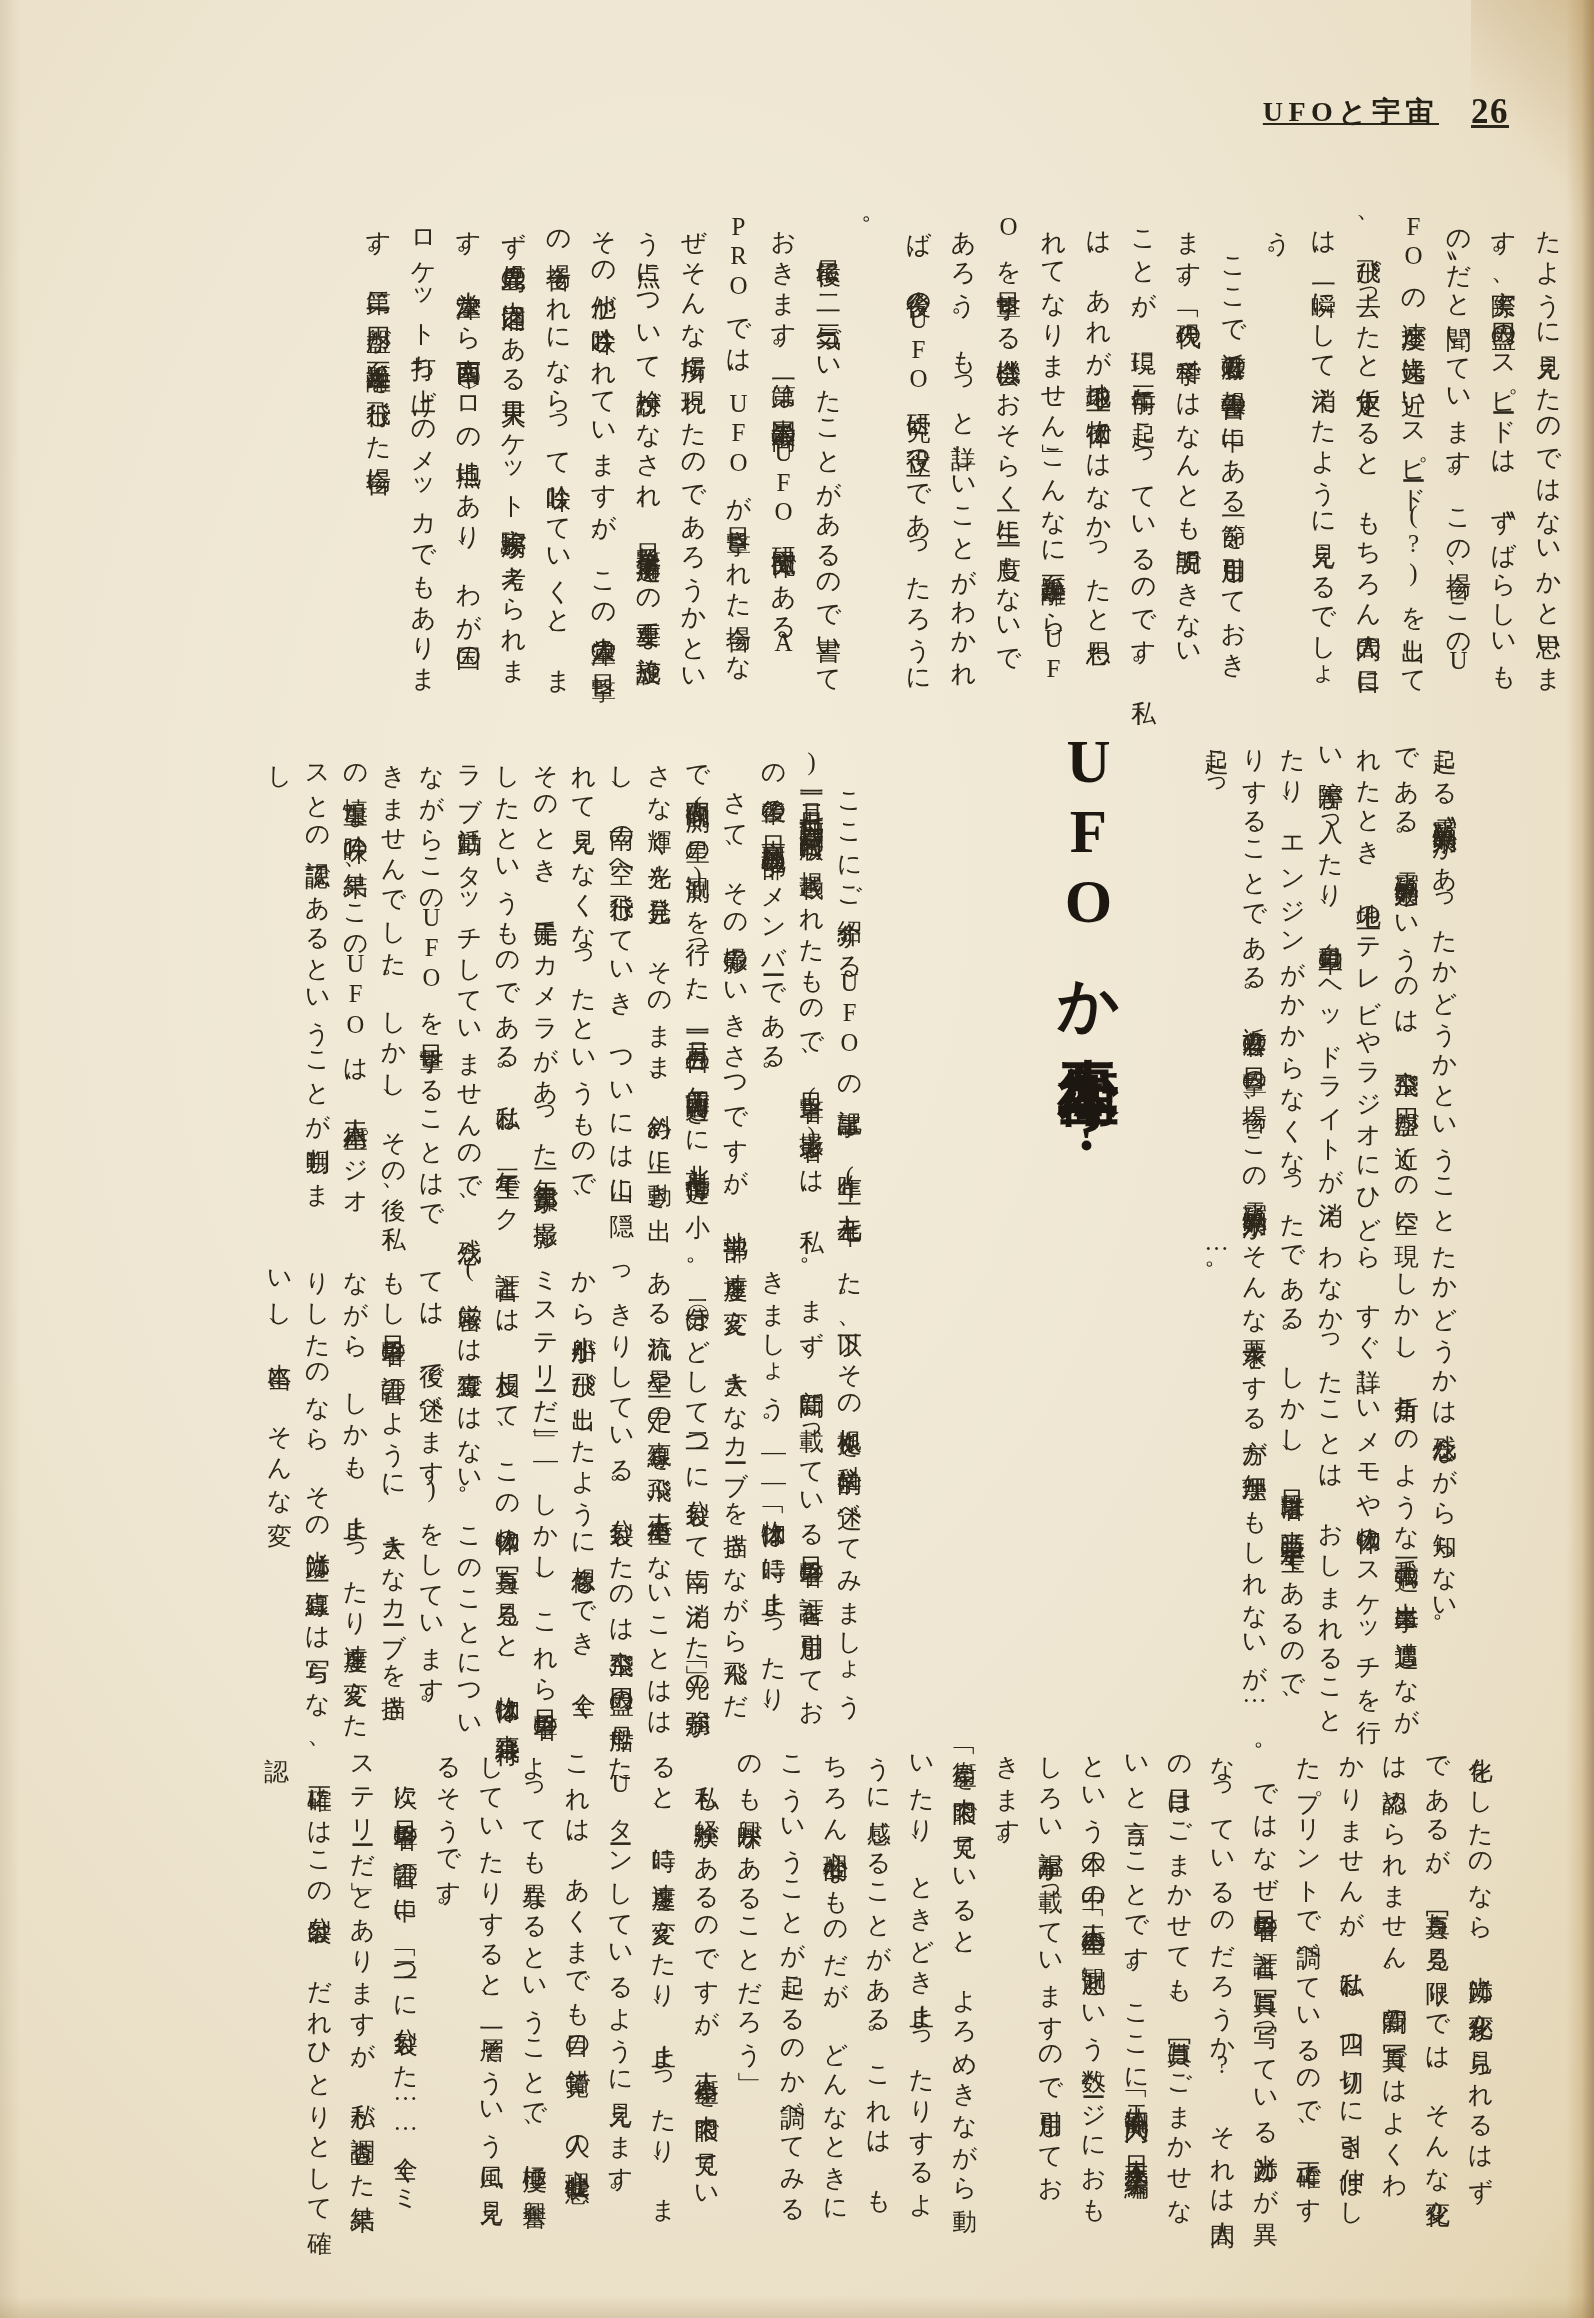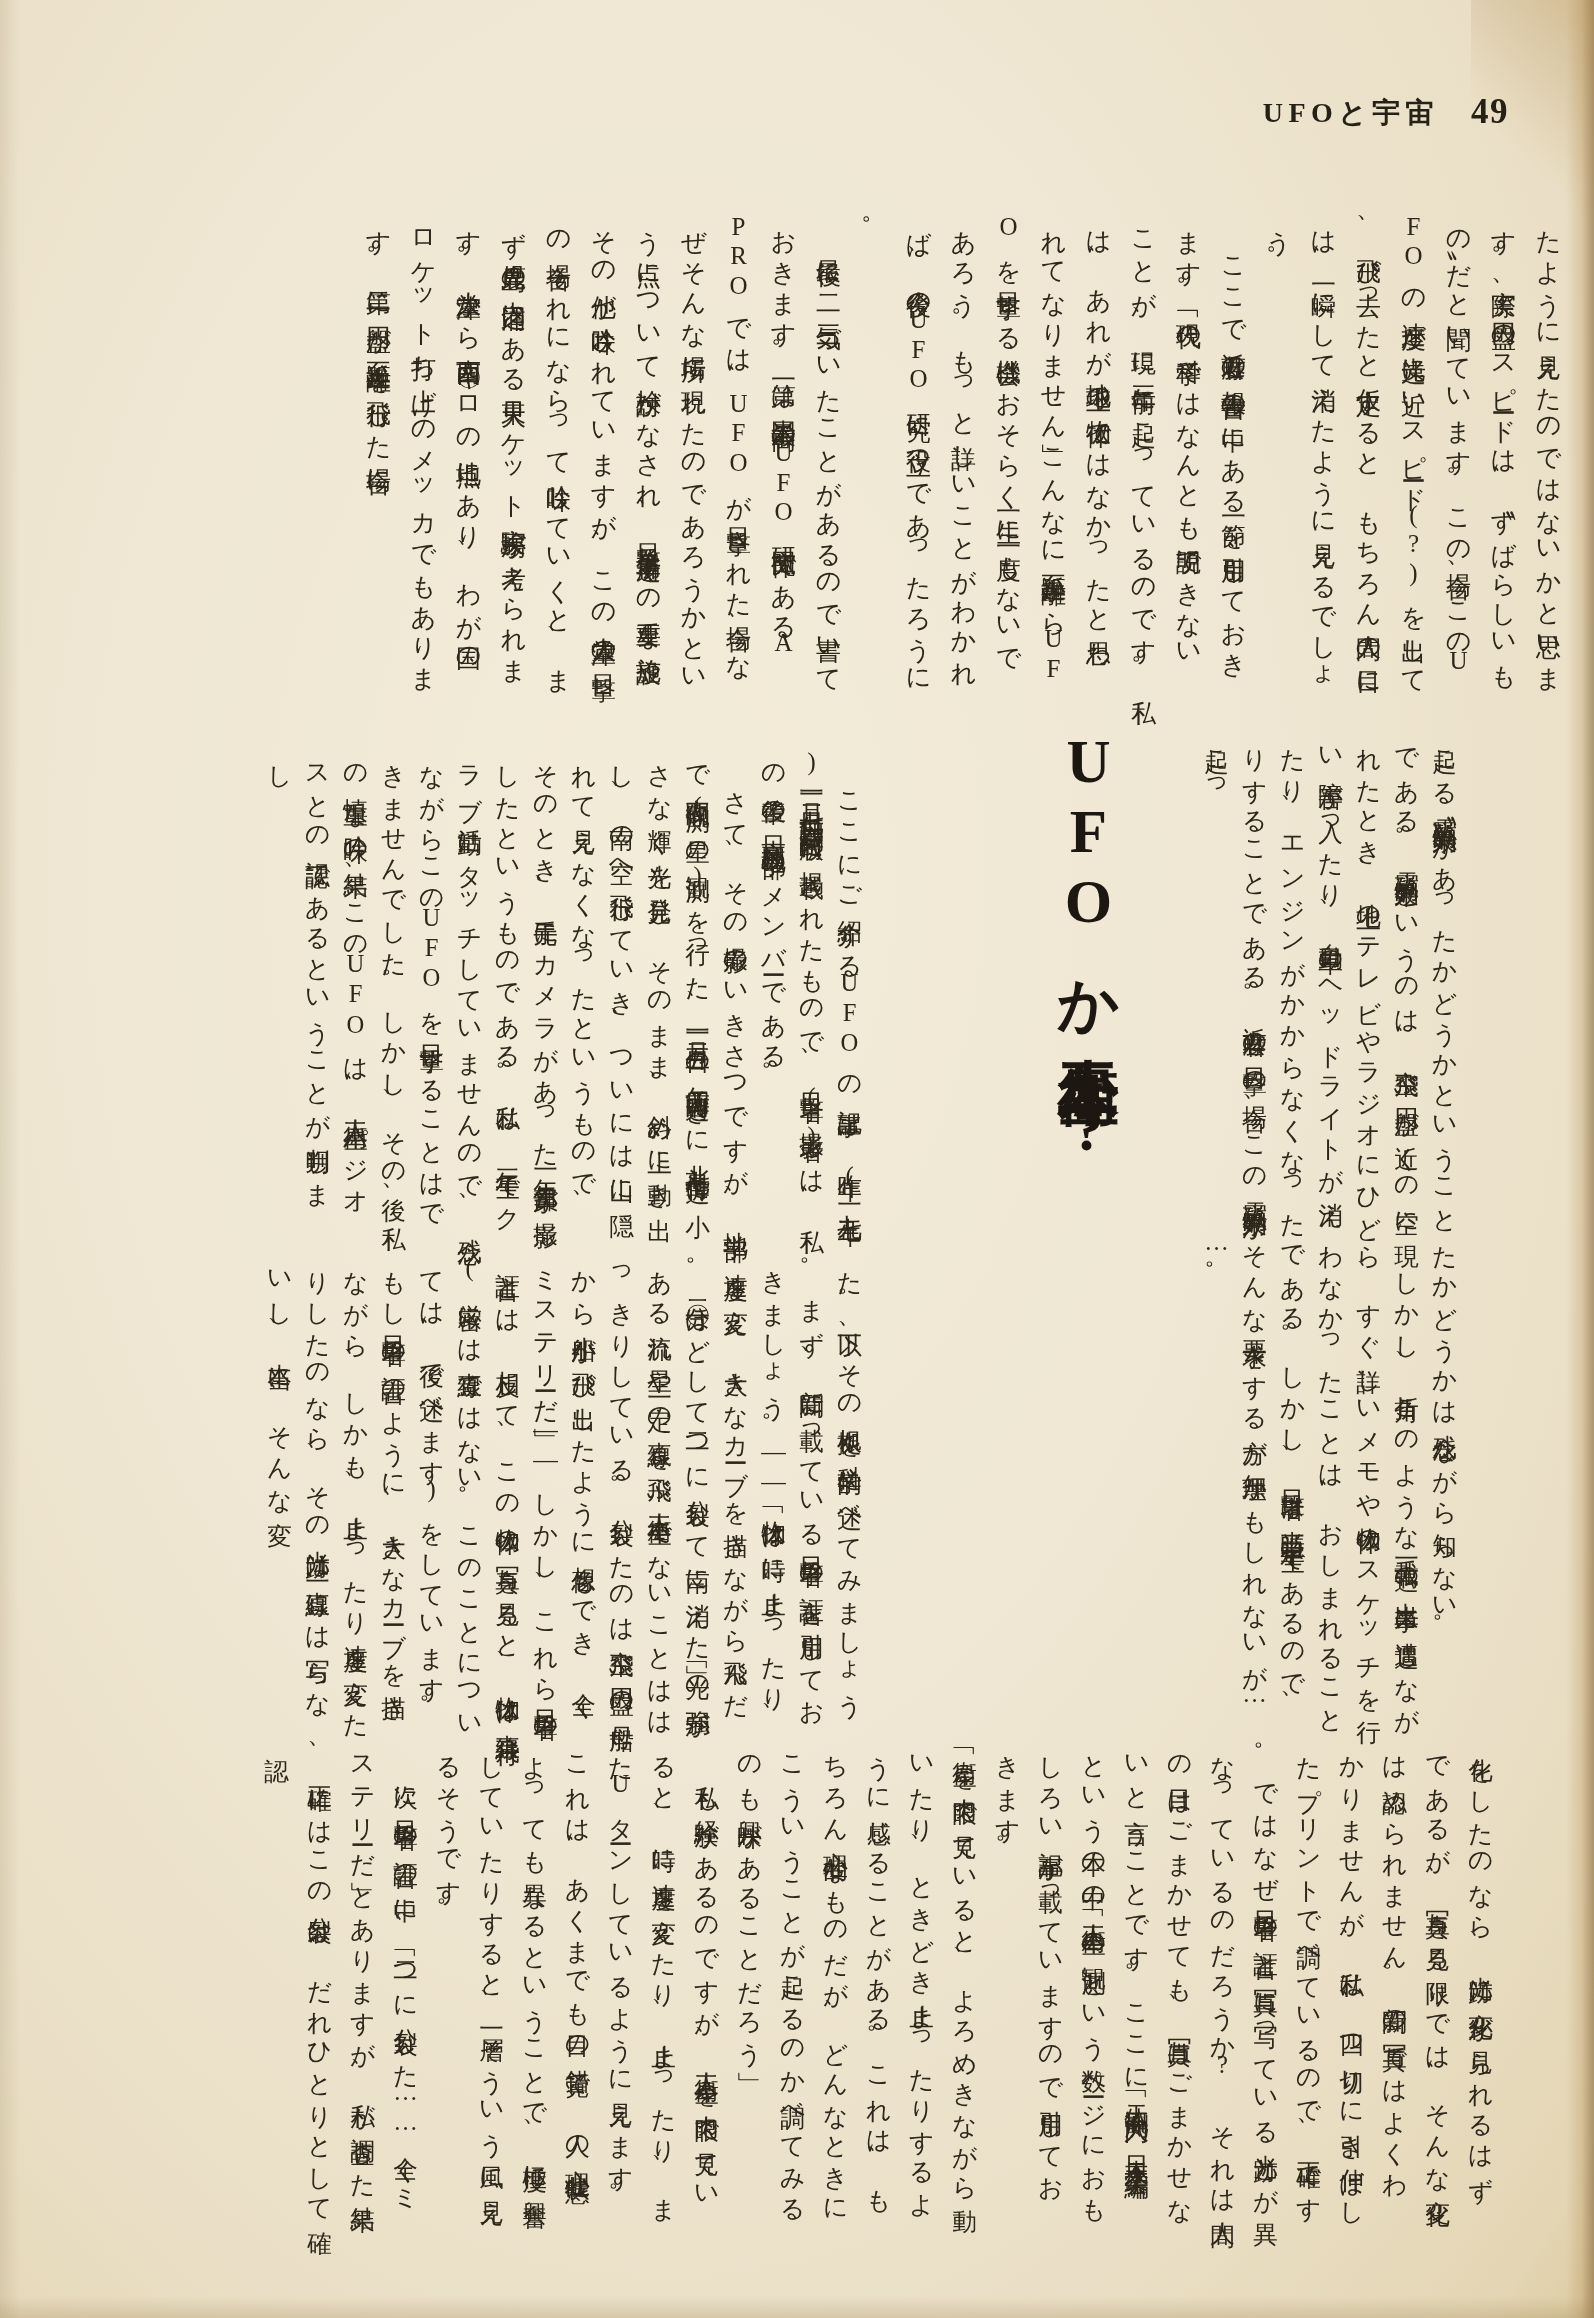--- a/index.html
+++ b/index.html
@@ -24,21 +24,21 @@
   .edge-bottom{
     position:absolute;left:0;bottom:0;width:100%;height:23px;
     background:linear-gradient(to bottom, rgba(140,108,58,0) 0%, rgba(140,108,58,.22) 100%);
   }
   .edge-left{
     position:absolute;top:0;left:0;width:20px;height:100%;
     background:linear-gradient(to right, rgba(120,100,60,.14) 0%, rgba(120,100,60,0) 100%);
   }
   .running-head{
     position:absolute;top:92px;right:85px;
-    display:flex;align-items:flex-end;gap:32px;
+    display:flex;align-items:center;gap:32px;text-decoration:underline;
   }
   .head-title{
     font-size:28px;font-weight:bold;letter-spacing:5.4px;color:#262116;
   }
   .head-page{
     font-size:35px;font-weight:bold;letter-spacing:1.5px;color:#262116;
   }
   .tcol{
     position:absolute;
     writing-mode:vertical-rl;
@@ -70,21 +70,21 @@
 
 <div class="page">
 
   <div class="edge-left"></div>
   <div class="edge-right"></div>
   <div class="edge-corner-tr"></div>
   <div class="edge-bottom"></div>
 
   <header class="running-head">
     <span class="head-title">UFOと宇宙</span>
-    <span class="head-page">49</span>
+    <span class="head-page">26</span>
   </header>
 
   <div class="tcol" id="band1">たように見えたのではないかと思います。実際、円盤のスピードは、〝すばらしいもの〟だと聞いています。この場合、このUFOの速度が光速に近いスピード(?)を出して、飛び去ったと仮定すると、もちろん人間の目には、一瞬にして消えたように見えるでしょう。
 　ここで近藤君の報告書の中にある一節を引用しておきます。「現代の科学ではなんとも説明できないことが、現に三年前に起こっているのです。私は、あれが地球上の物体ではなかったと思われてなりません」こんなに至近距離からUFOを目撃する機会はおそらく一生に一度もないであろう。もっと詳しいことがわかれば、今後のUFO研究に役立つであったろうに。
 　最後に二、三気づいたことがあるので書いておきます。第一は米国最高のUFO研究団体であるAPROでは、UFOが目撃された場合、なぜそんな場所に現れたのであろうかという点について検討がなされ、目撃発生場所近くの重要な施設やその他が吟味されていますが、この大堂津の目撃の場合それにならって吟味していくと、まず鹿児島の内之浦にある東大ロケット実験場が考えられます。大堂津から南西四〇キロの地点にあり、わが国のロケット打ち上げのメッカでもあります。第二に円盤が至近距離を飛行した場合に</div>
 
   <div class="tcol" id="a1-band2">起こる〝電磁的効果〟があったかどうかということである。電磁的効果というのは、空飛ぶ円盤が近くの空に現れたとき、地上のテレビやラジオにひどい障害が入ったり、自動車のヘッドライトが消えたり、エンジンがかからなくなったりすることである。近藤君の目撃の場合、この電磁的効果が起こっ</div>
 
   <div class="tcol" id="a1-band3">たかどうかは残念ながら知らない。
 　しかし、折角このような千載一遇の出来事に遭遇しながら、すぐ詳しいメモや物体のスケッチを行わなかったことは、おしまれることである。しかし、目撃者は当時中学一年生であるので、そんな要求をする方が無理かもしれないが……。</div>

